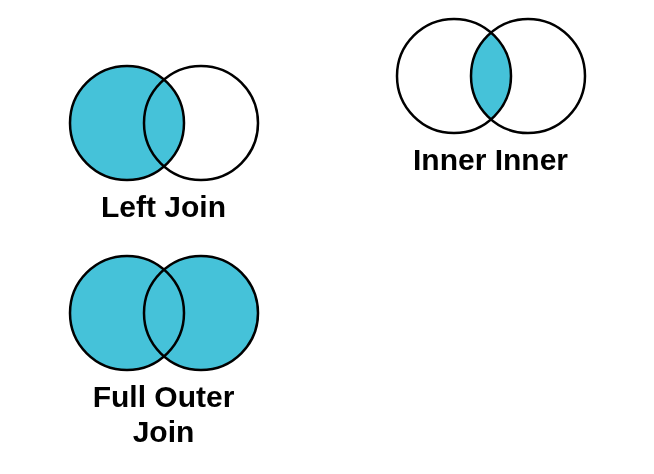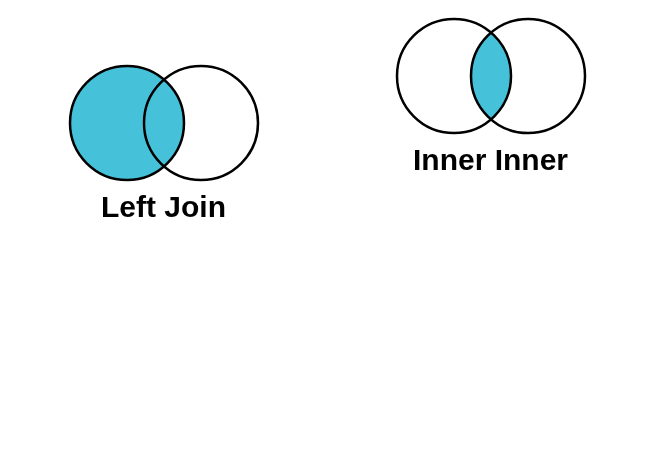--- a/index.html
+++ b/index.html
@@ -72,14 +72,28 @@
           </defs>
           <g clip-path="url(#clipB2)">
             <circle cx="63" cy="63" r="57" fill="#45C2D9"></circle>
           </g>
           <circle cx="63" cy="63" r="57" fill="none" stroke="#000000" stroke-width="2.5"></circle>
           <circle cx="137" cy="63" r="57" fill="none" stroke="#000000" stroke-width="2.5"></circle>
         </svg></div>
     <figcaption class="label">Inner Inner</figcaption>
   </figure>
 
+  <figure class="cell row-bottom">
+    <div class="venn"><svg width="200" height="126" viewBox="0 0 200 126" xmlns="http://www.w3.org/2000/svg">
+          <defs>
+            <clipPath id="clipB3">
+              <circle cx="137" cy="63" r="57"></circle>
+            </clipPath>
+          </defs>
+          <circle cx="63" cy="63" r="57" fill="#45C2D9"></circle>
+          <circle cx="137" cy="63" r="57" fill="#45C2D9"></circle>
+          <circle cx="63" cy="63" r="57" fill="none" stroke="#000000" stroke-width="2.5"></circle>
+          <circle cx="137" cy="63" r="57" fill="none" stroke="#000000" stroke-width="2.5"></circle>
+        </svg></div>
+    <figcaption class="label">Full Outer Join</figcaption>
+  </figure>
 
 </div>
 
 </body></html>

